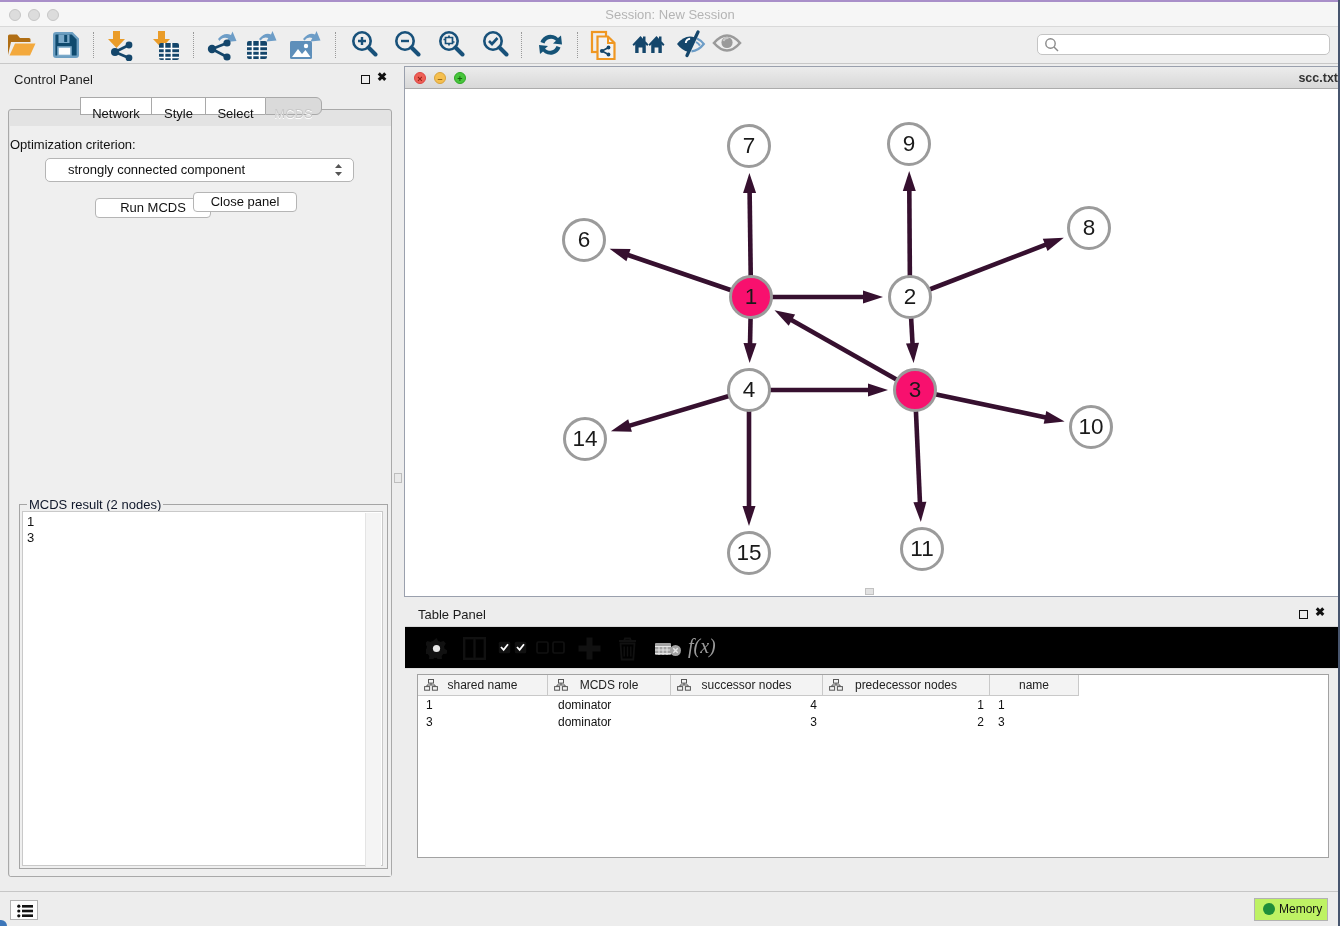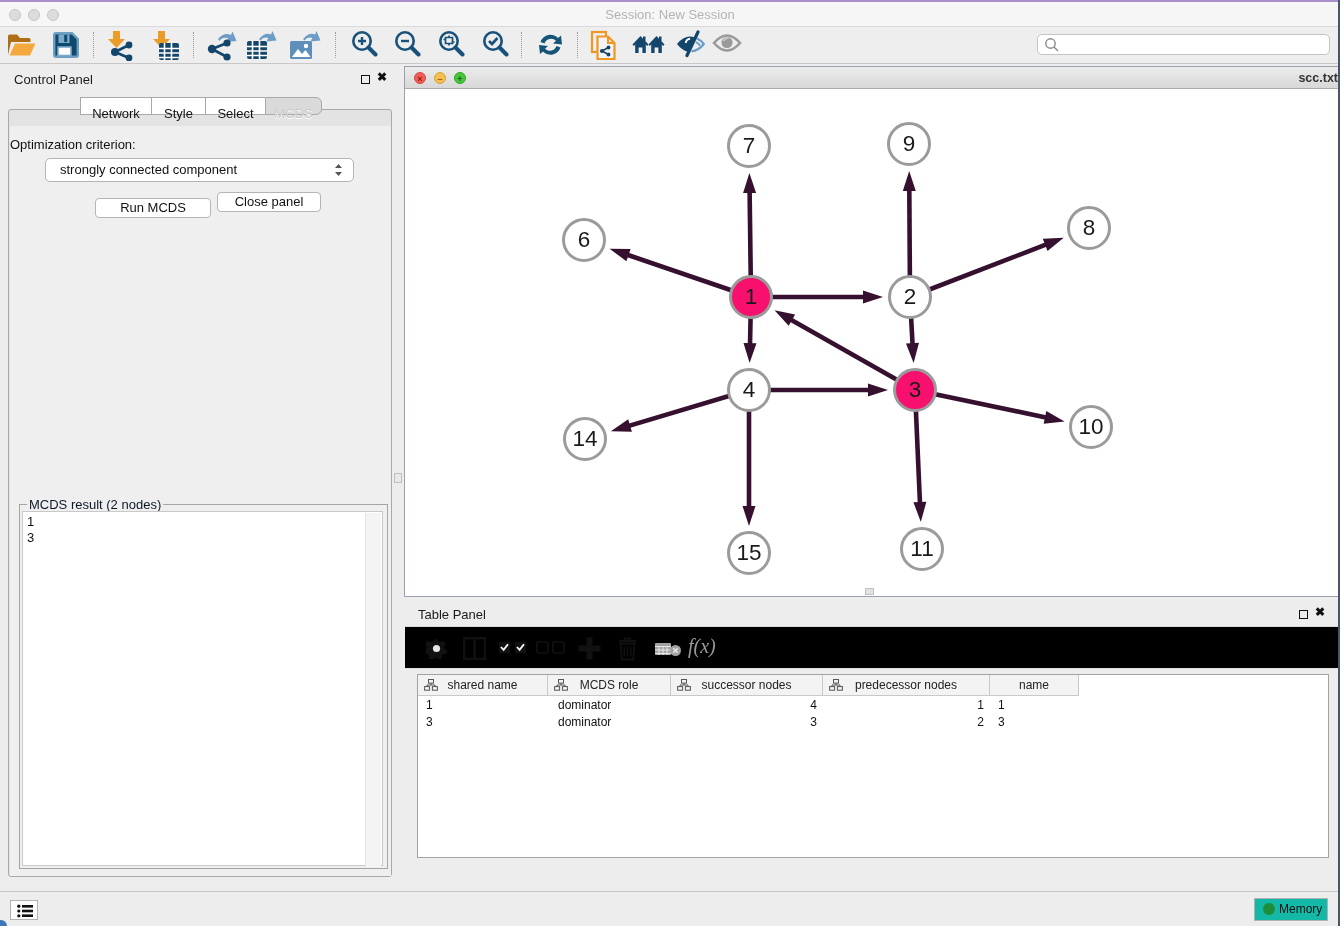--- a/index.html
+++ b/index.html
@@ -17,21 +17,21 @@
 
 #cpanel{left:0;top:64px;width:392px;height:827px;background:#ededed}
 #cphead{position:absolute;left:14px;top:8px;font-size:13px;color:#1c1c1c}
 .sq{position:absolute;width:9px;height:9px;border:1.5px solid #111}
 .xi{position:absolute;font-size:12px;color:#111;font-weight:bold}
 #cpcontent{position:absolute;left:8px;top:45px;width:384px;height:768px;border:1px solid #a9a9a9;border-radius:3px;background:#e3e3e3}
 #cpinner{position:absolute;left:1px;top:16px;width:381px;height:750px;background:#efefef}
 .tabrow{position:absolute;display:flex;z-index:5}
 .tabb{font-size:13px;color:#111;background:#fff;border:1px solid #a9a9a9;border-right:none;padding:8px;text-align:center;line-height:16px;height:18px}
 #octext{position:absolute;left:0;top:11px;width:384px;font-size:13px;color:#111}
-#dropdown{position:absolute;left:35px;top:32px;width:309px;height:24px;background:#fff;border:1px solid #b5b5b5;border-radius:5px;font-size:13px;color:#111;line-height:22px;padding-left:14px}
+#dropdown{position:absolute;left:35px;top:32px;width:309px;height:24px;background:#fff;border:1px solid #b5b5b5;border-radius:5px;font-size:13px;color:#111;line-height:22px;padding-left:22px}
 .btn{position:absolute;height:20px;background:#fff;border:1px solid #b5b5b5;border-radius:4px;font-size:13px;color:#111;text-align:center;line-height:18px}
 #fieldset{position:absolute;left:9px;top:378px;width:369px;height:365px;border:1px solid #a5a5a5}
 #legend{position:absolute;left:7px;top:-8px;background:#efefef;font-size:13px;color:#0f172a;padding:0 2px}
 #resultbox{position:absolute;left:2px;top:6px;width:361px;height:355px;background:#fff;border:1px solid #c9c9c9}
 #sbtrack{position:absolute;right:1px;top:1px;width:16px;height:354px;background:#f4f4f4;border-left:1px solid #e4e4e4}
 
 #netframe{left:404px;top:66px;width:935px;height:531px;background:#fff;border:1px solid #9aa0ad}
 #nettitle{position:absolute;left:0;top:0;width:100%;height:22px;background:linear-gradient(#ececec,#d8d8d8);border-bottom:1px solid #acacac}
 .mtl{position:absolute;top:5px;width:12px;height:12px;border-radius:50%;font-size:9px;line-height:12px;text-align:center;font-weight:bold}
 #ntext{position:absolute;top:4px;left:0;width:100%;text-align:right;font-size:12.5px;font-weight:bold;color:#333}
@@ -42,21 +42,21 @@
 #ttool{position:absolute;left:1px;top:25px;width:934px;height:43px;background:#000000;border-top:1px solid #d8d8d8;border-bottom:1px solid #dedede}
 #ttable{position:absolute;left:13px;top:73px;width:912px;height:184px;background:#fff;border:1px solid #a2a2a2}
 .hcell{position:absolute;top:0;height:21px;background:#f3f3f3;border-right:1px solid #c9c9c9;border-bottom:1px solid #c9c9c9;font-size:12px;color:#222;text-align:center;line-height:21px}
 .rcell{position:absolute;font-size:12px;color:#111;height:17px;line-height:17px}
 .hico{position:absolute;top:4px}
 .btabs{position:absolute;display:flex;top:265px}
 .btab{font-size:13px;color:#111;background:#fff;border:1px solid #a9a9a9;border-right:none;height:20px;line-height:18px;text-align:center}
 
 #statusbar{left:0;top:891px;width:1340px;height:35px;background:#ededed;border-top:1px solid #c6c6c6}
 #listbtn{position:absolute;left:10px;top:8px;width:28px;height:20px;background:#fdfdfd;border:1px solid #b2b2b2}
-#membtn{position:absolute;left:1254px;top:6px;width:74px;height:23px;background:#14b8a6;border:1px solid #b2b2b2;font-size:12px;color:#111;line-height:21px}
+#membtn{position:absolute;left:1254px;top:6px;width:74px;height:23px;background:#bef264;border:1px solid #b2b2b2;font-size:12px;color:#111;line-height:21px}
 #redge{left:1338px;top:0;width:2px;height:926px;background:#47556e}
 </style></head>
 <body>
 <div id="app">
 <div class="abs" id="purple"></div>
 <div class="abs" id="titlebar">
   <div class="tl" style="left:9px"></div>
       <div class="tl" style="left:28px"></div>
       <div class="tl" style="left:47px"></div>
   <div id="wtitle">Session: New Session</div>
@@ -179,21 +179,21 @@
     <div class="tabb" style="width:60px">Select</div>
     <div class="tabb" style="width:57px;border-right:1px solid #a9a9a9;border-radius:0 6px 6px 0;background:#dadada;color:#c9c9c9;text-shadow:0 1px 0 #fff">MCDS</div>
   </div>
   <div id="cpcontent">
     <div id="cpinner">
       <div id="octext">Optimization criterion:</div>
       <div id="dropdown">strongly connected component<svg width="11" height="14" style="position:absolute;right:9px;top:4px" viewBox="0 0 11 14">
               <path d="M2 5 L5.5 1 L9 5 Z M2 9 L5.5 13 L9 9 Z" fill="#555"></path>
             </svg></div>
       <div class="btn" style="left:85px;top:72px;width:116px">Run MCDS</div>
-      <div class="btn" style="left:207px;top:66px;width:104px">Close panel</div>
+      <div class="btn" style="left:183px;top:66px;width:104px">Close panel</div>
       <div id="fieldset">
         <div id="legend">MCDS result (2 nodes)</div>
         <div id="resultbox">
               <div style="font-size:13px;color:#111;padding:2px 0 0 4px;line-height:16px">1<br>3</div>
               <div id="sbtrack"></div>
             </div>
       </div>
     </div>
   </div>
 </div>

